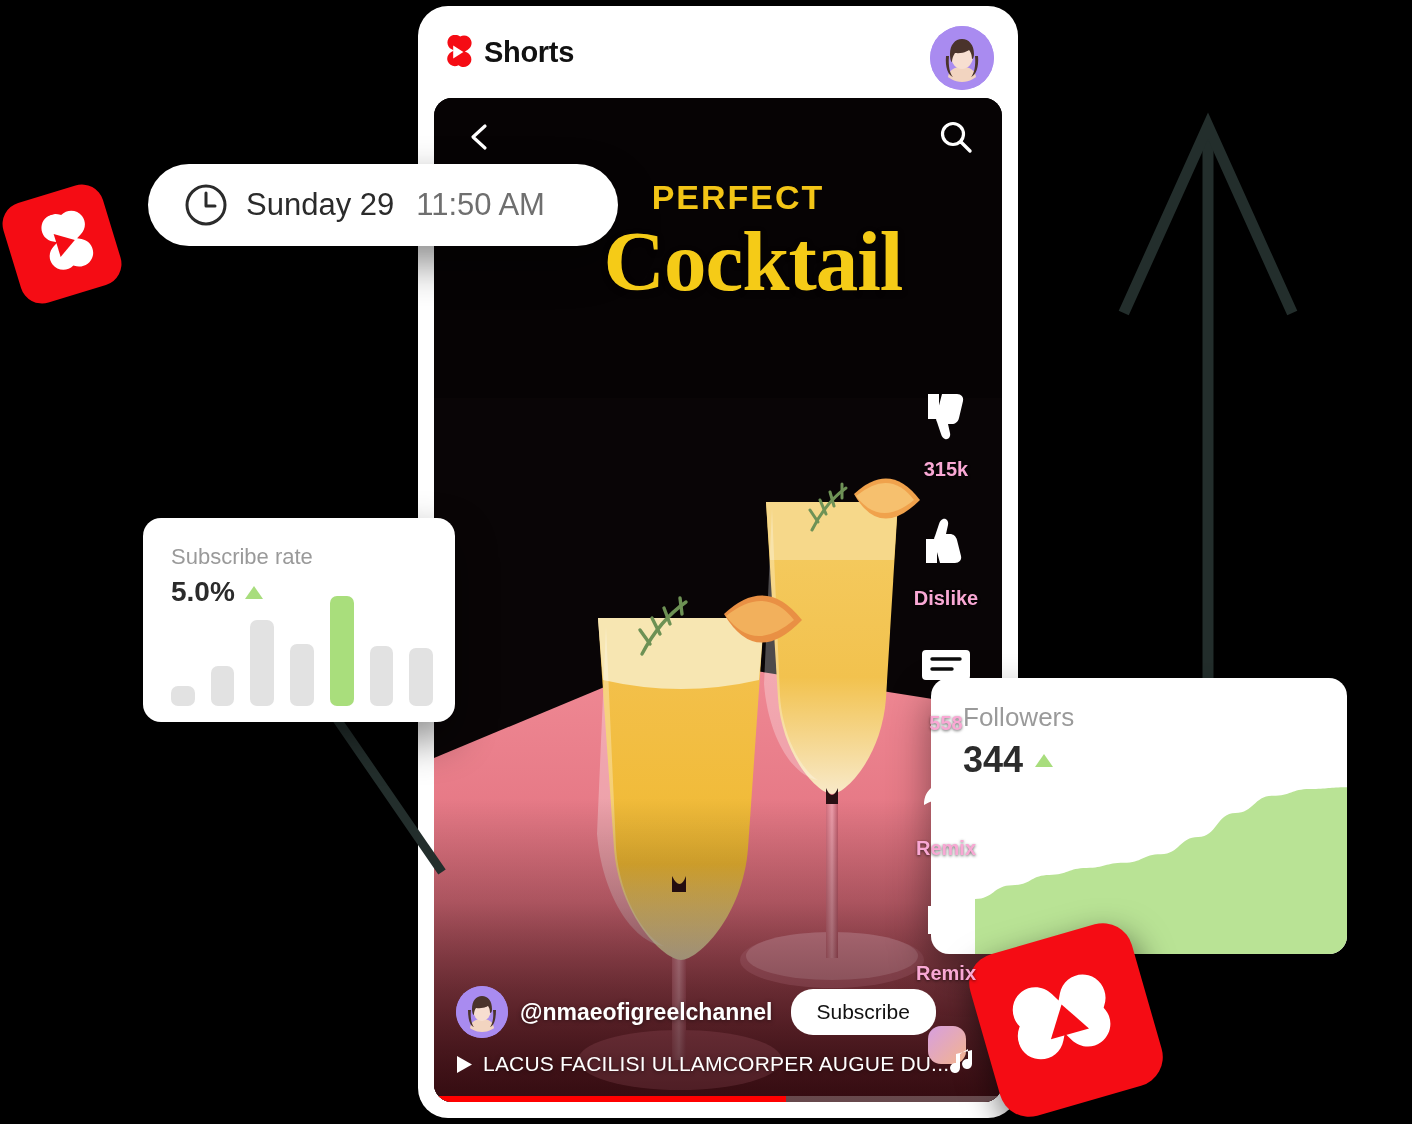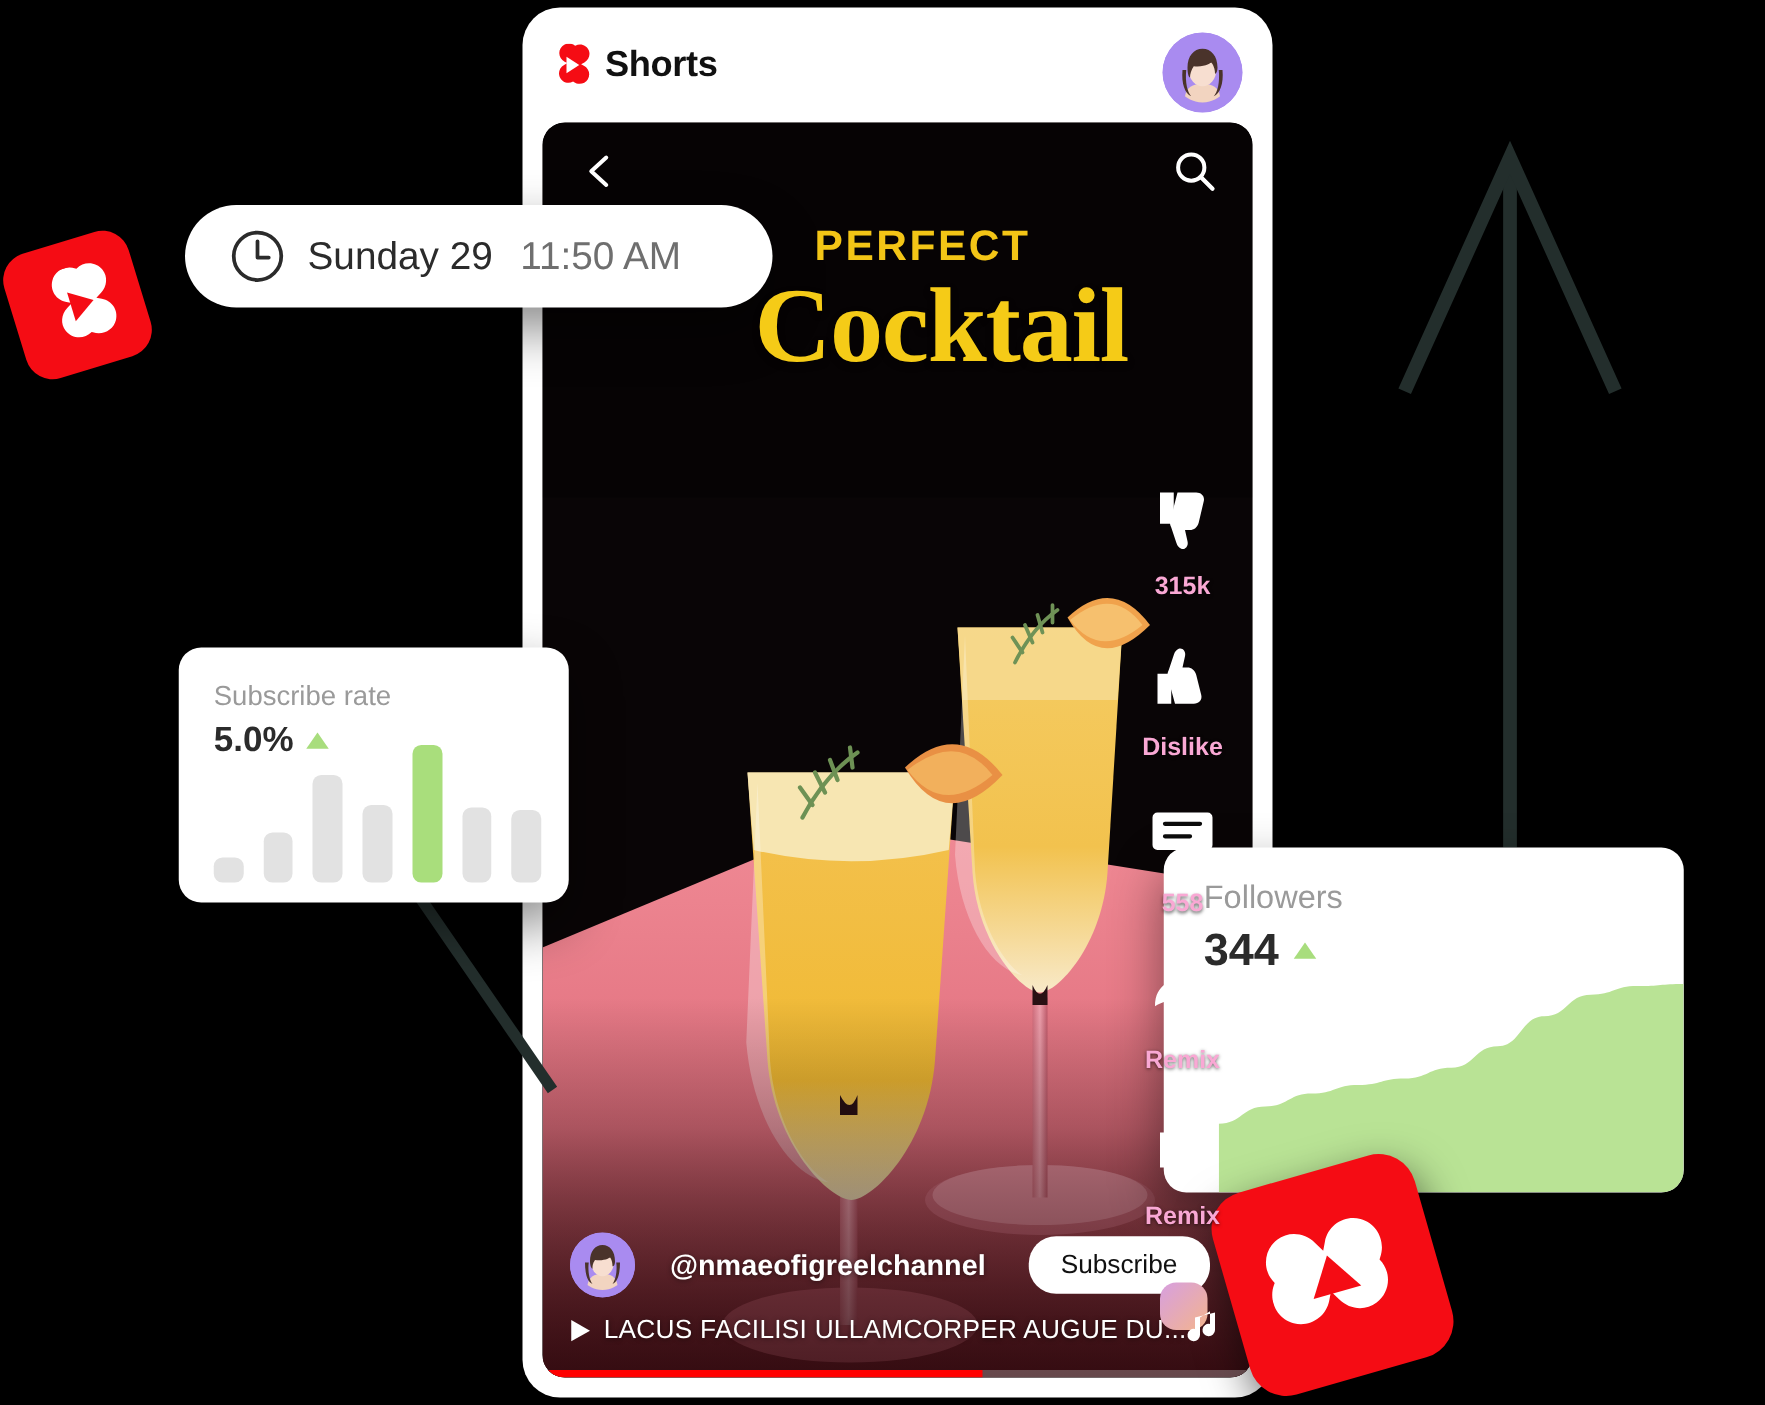--- a/index.html
+++ b/index.html
@@ -64,21 +64,21 @@
   
   .rail {
     position: absolute; right: 16px; top: 290px; width: 80px; z-index: 7;
     display: flex; flex-direction: column; align-items: center; gap: 36px;
   }
   .rail-item { display: flex; flex-direction: column; align-items: center; }
   .rail-label { color: #f9a8d4; font-size: 20px; font-weight: 700; margin-top: 18px; text-shadow: 0 1px 3px rgba(0,0,0,.6);}
 
   
   .vid-bottom { position: absolute; left: 0; bottom: 0; width: 100%; padding: 0 22px 26px; z-index: 7; }
-  .chan-row { display: flex; align-items: center; gap: 28px; margin-bottom: 14px; }
+  .chan-row { display: flex; align-items: center; gap: 12px; margin-bottom: 14px; }
   .chan-ava { width: 52px; height: 52px; border-radius: 50%; overflow: hidden; background: #a98bf0; flex: none; }
   .chan-name { color: #fff; font-size: 23px; font-weight: 700; text-shadow: 0 1px 4px rgba(0,0,0,.5); }
   .sub-btn {
     background: #fff; color: #111; font-size: 21px; font-weight: 500;
     border: none; border-radius: 22px; padding: 11px 26px; margin-left: 6px; cursor: pointer;
   }
   .vid-desc { display: flex; align-items: center; gap: 10px; color: #fff; font-size: 21px; font-weight: 500; letter-spacing: .2px; text-shadow: 0 1px 4px rgba(0,0,0,.5); }
   .vid-likes { color: #f2f2f2; font-size: 17px; margin-top: 14px; text-shadow: 0 1px 4px rgba(0,0,0,.5);}
   .music-thumb {
     position: absolute; right: 22px; bottom: 24px; width: 54px; height: 54px; z-index: 8;

